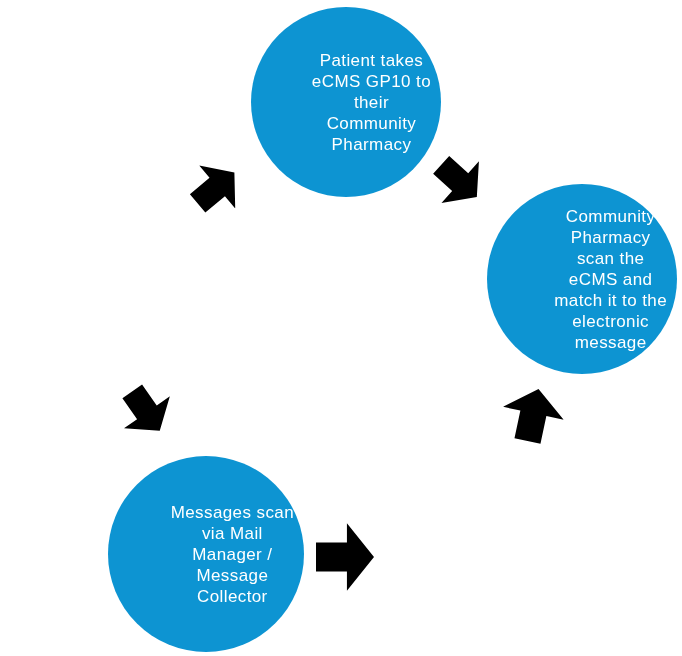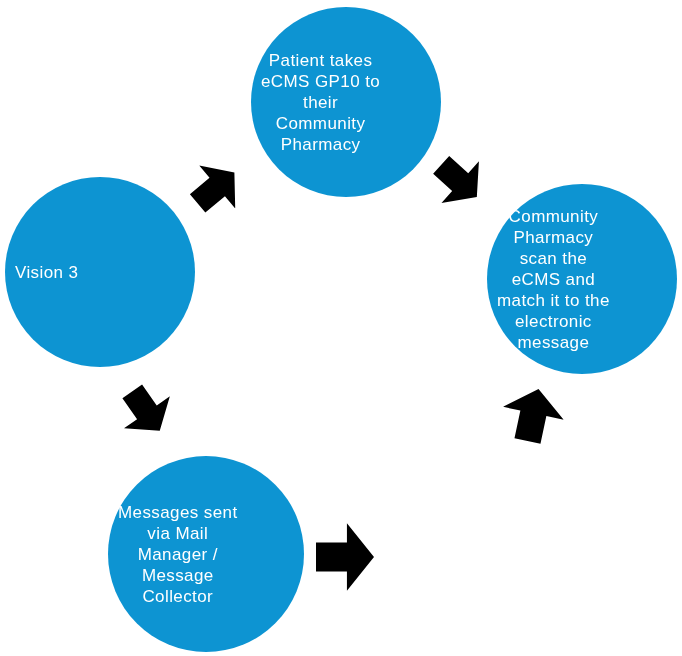--- a/index.html
+++ b/index.html
@@ -14,21 +14,21 @@
     height: 656px;
     overflow: hidden;
     background: var(--background, #ffffff);
   }
   .node {
     position: absolute;
     border-radius: 50%;
     background: var(--node-color, #0d94d2);
     display: flex;
     align-items: center;
-    justify-content: flex-start;
+    justify-content: flex-end;
     text-align: center;
   }
   .node-label {
     color: var(--text-color, #ffffff);
     font-size: 17px;
     line-height: 21px;
     letter-spacing: 0.4px;
     white-space: pre-line;
     text-align: center;
     padding: 0 10px;
@@ -50,44 +50,41 @@
   #arrow-patient-pharmacy { left: 433px; top: 153px; width: 52px; height: 56px; transform: rotate(42deg); }
   #arrow-vision-messages  { left: 120px; top: 383px; width: 52px; height: 56px; transform: rotate(55deg); }
   #arrow-messages-estore  { left: 316px; top: 523px; width: 58px; height: 68px; transform: rotate(0deg); }
   #arrow-estore-pharmacy  { left: 503px; top: 384px; width: 60px; height: 62px; transform: rotate(-78deg); }
 </style>
 </head>
 <body>
 
 <div class="canvas">
 
-  <div class="node" id="node-vision">
-    <span class="node-label">Vision 3</span>
-  </div>
 
   <div class="node" id="node-patient">
     <span class="node-label">Patient takes
 eCMS GP10 to
 their
 Community
 Pharmacy</span>
   </div>
 
   <div class="node" id="node-pharmacy">
     <span class="node-label">Community
 Pharmacy
 scan the
 eCMS and
 match it to the
 electronic
 message</span>
   </div>
 
   <div class="node" id="node-messages">
-    <span class="node-label">Messages sent
+    <span class="node-label">Messages scan
 via Mail
 Manager /
 Message
 Collector</span>
   </div>
 
 
   <div class="arrow" id="arrow-vision-patient">
     <svg viewBox="0 0 60 70">
       <polygon points="0,20 32,20 32,0 60,35 32,70 32,50 0,50"></polygon>

